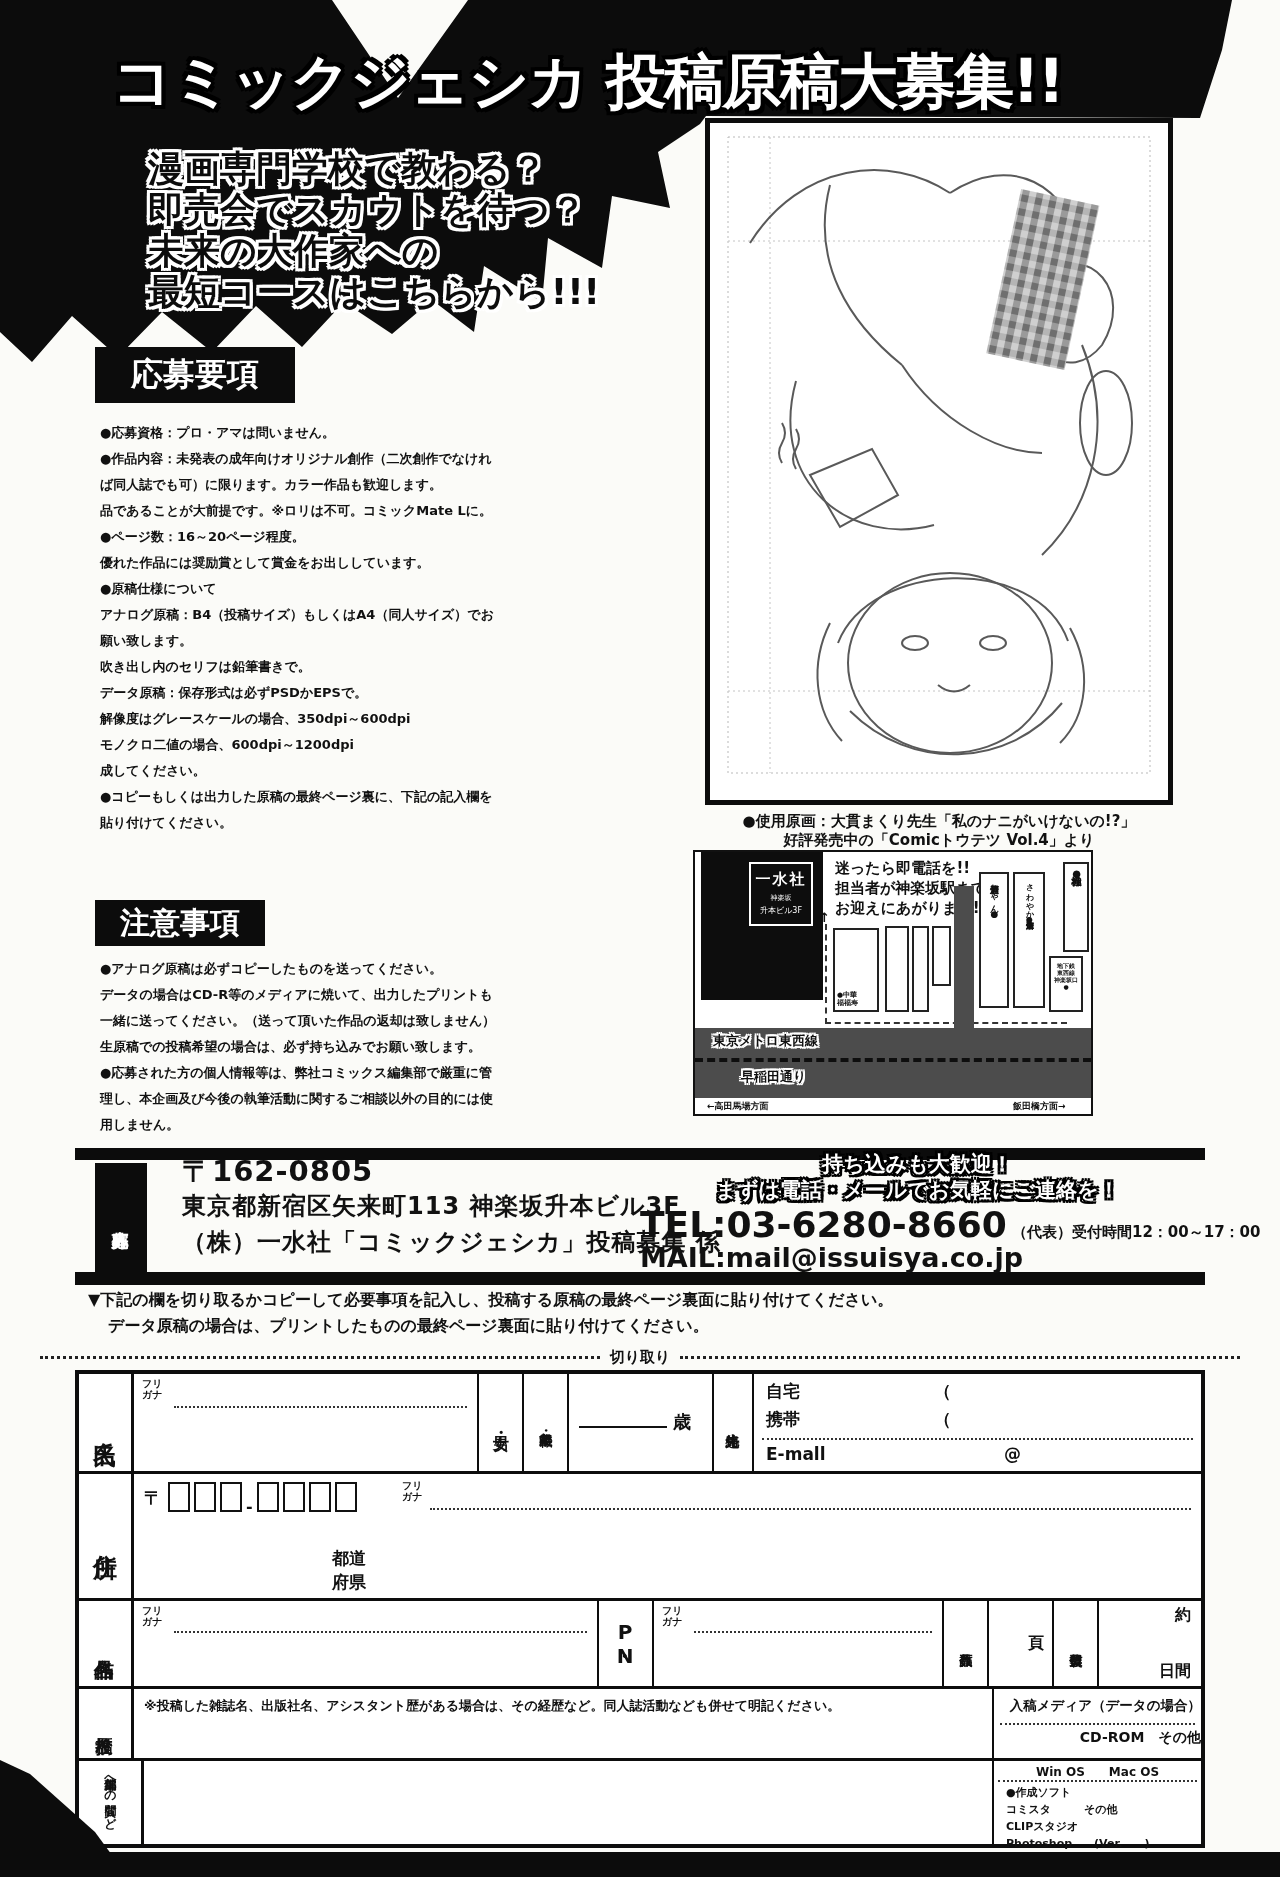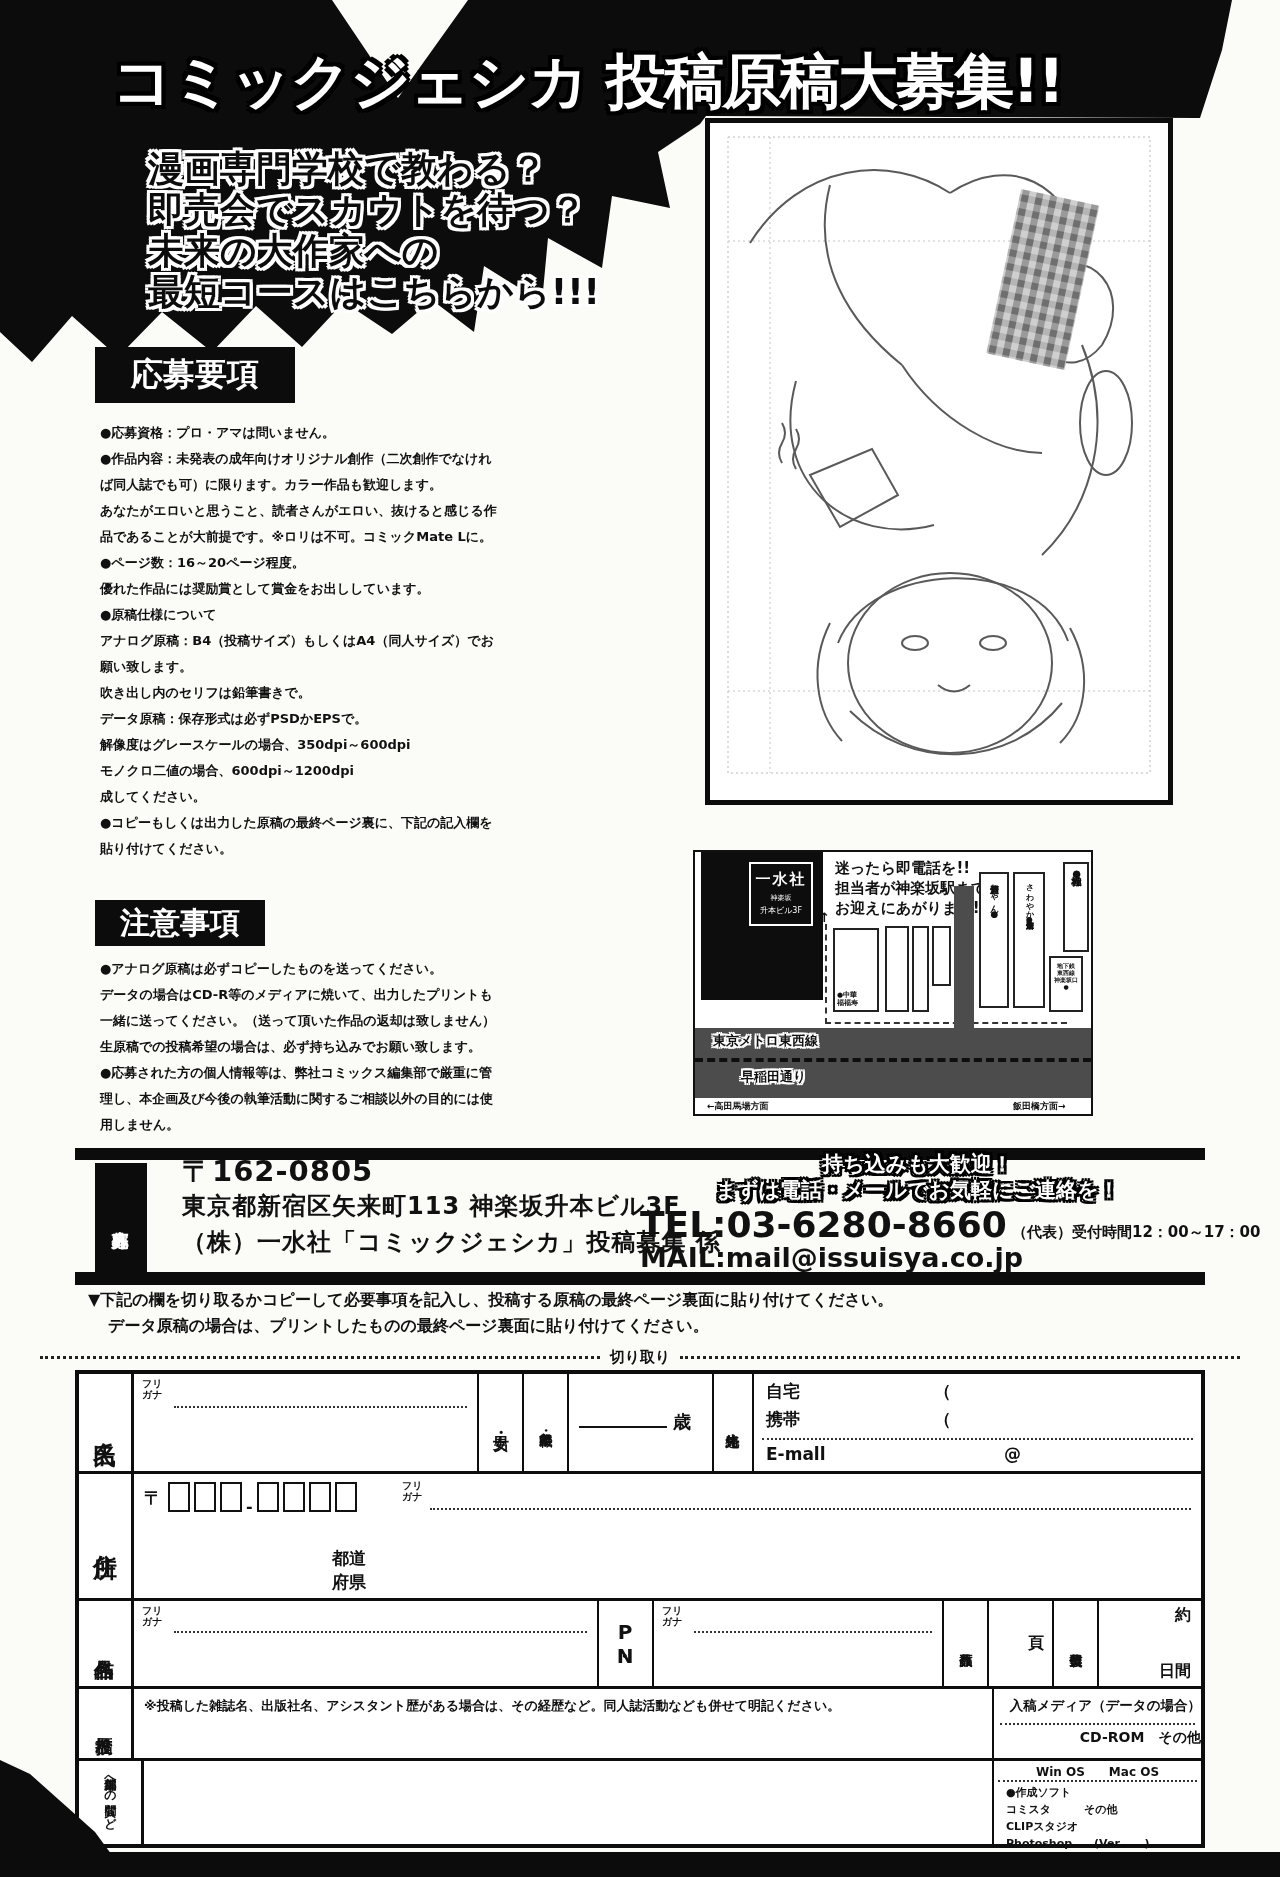--- a/index.html
+++ b/index.html
@@ -91,21 +91,20 @@
     <div>即売会でスカウトを待つ？</div>
     <div>未来の大作家への</div>
     <div>最短コースはこちらから!!!</div>
   </div>
 
   <div class="abs black-heading" style="left:95px; top:347px; width:200px; height:56px; font-size:32px;">応募要項</div>
   <div class="abs body-lines" style="left:100px; top:420px;">
     <div>●応募資格：プロ・アマは問いません。</div>
     <div>●作品内容：未発表の成年向けオリジナル創作（二次創作でなけれ</div>
     <div>ば同人誌でも可）に限ります。カラー作品も歓迎します。</div>
-    <div>あなたがエロいと思うこと、読者さんがエロい、抜けると感じる作</div>
     <div>品であることが大前提です。※ロリは不可。コミックMate Lに。</div>
     <div>●ページ数：16～20ページ程度。</div>
     <div>優れた作品には奨励賞として賞金をお出ししています。</div>
     <div>●原稿仕様について</div>
     <div>アナログ原稿：B4（投稿サイズ）もしくはA4（同人サイズ）でお</div>
     <div>願い致します。</div>
     <div>吹き出し内のセリフは鉛筆書きで。</div>
     <div>データ原稿：保存形式は必ずPSDかEPSで。</div>
     <div>解像度はグレースケールの場合、350dpi～600dpi</div>
     <div>モノクロ二値の場合、600dpi～1200dpi</div>
@@ -158,20 +157,24 @@
         <path d="M 360 505 C 382 545 378 592 350 620"></path>
         <ellipse cx="205" cy="520" rx="13" ry="7"></ellipse>
         <ellipse cx="283" cy="520" rx="13" ry="7"></ellipse>
         <path d="M 228 562 q 16 13 32 0"></path>
       </g>
       <g transform="rotate(12 330 160)">
         <rect x="292" y="72" width="80" height="168" fill="url(#mz)"></rect>
       </g>
     </svg>
   </div>
+  <div class="abs" id="artwork-caption">
+    <div>●使用原画：大貫まくり先生「私のナニがいけないの!?」</div>
+    <div>好評発売中の「Comicトウテツ Vol.4」より</div>
+  </div>
 
   <div class="abs" id="map-frame">
     <div class="abs" id="map-office-block">
       <div class="abs" id="map-office-box">
         <div style="font-size:15px; font-weight:bold; letter-spacing:2px; margin-top:6px;">一水社</div>
         <div style="font-size:7px; margin-top:4px;">神楽坂</div>
         <div style="font-size:8px; margin-top:2px;">升本ビル3F</div>
       </div>
     </div>
     <div class="abs" style="left:140px; top:6px; font-size:15px; font-weight:bold; line-height:20px; white-space:nowrap;">

